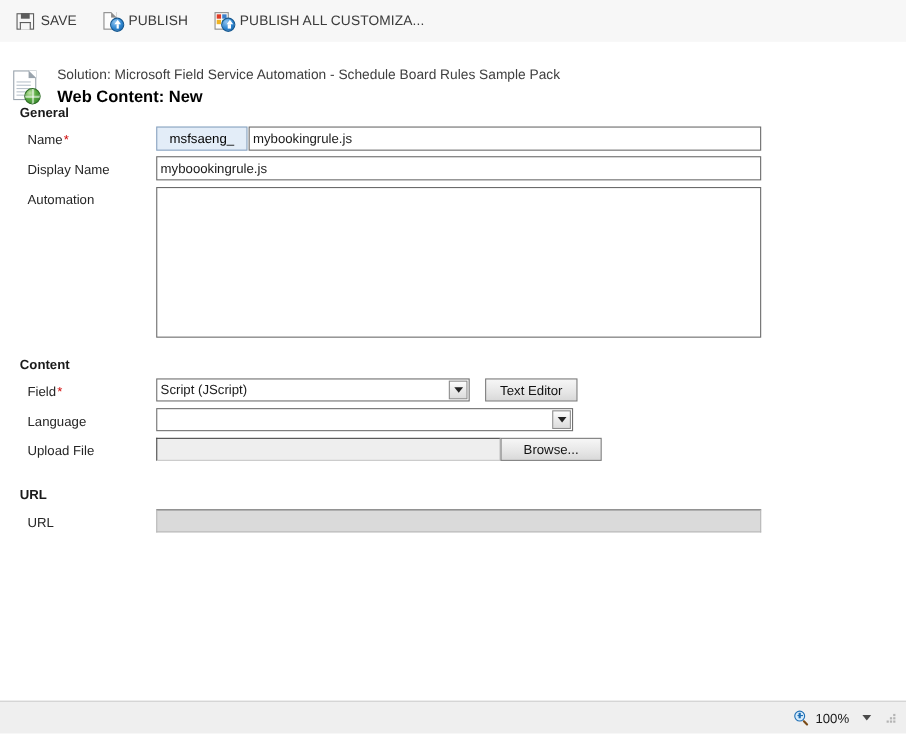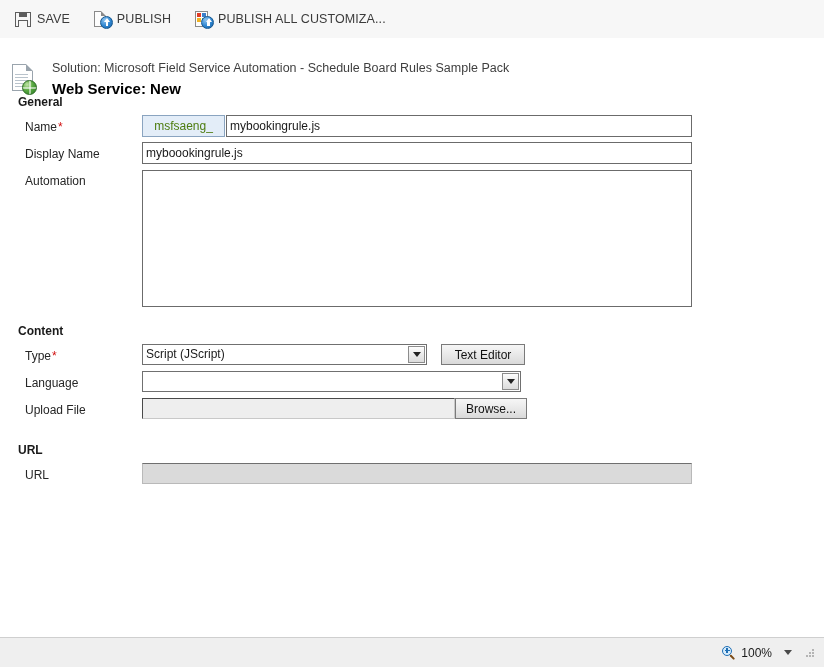--- a/index.html
+++ b/index.html
@@ -218,21 +218,21 @@
     padding: 0 3px;
     outline: none;
   }
   .txt.wide { width: 550px; }
 
   #name-prefix {
     width: 83px;
     height: 22px;
     border: 1px solid #8aa4c0;
     background: #e3edf8;
-    color: #4d7c0f;
+    color: #000000;
     font-size: 12px;
     text-align: center;
     line-height: 21px;
     box-sizing: border-box;
     margin-right: 1px;
     cursor: default;
   }
   #name-input { width: 466px; }
 
   #description-input {
@@ -298,21 +298,21 @@
     color: #111111;
     height: 21px;
     background: linear-gradient(#f6f6f6, #e6e6e6 60%, #d9d9d9);
     border: 1px solid #7a7a7a;
     box-sizing: border-box;
     padding: 0 10px;
     cursor: pointer;
     white-space: nowrap;
   }
   #text-editor-button { margin-left: 14px; width: 84px; padding: 0; }
-  #browse-button { width: 72px; height: 21px; padding: 0; margin-left: 0px; }
+  #browse-button { width: 92px; height: 21px; padding: 0; margin-left: 0px; }
 
   
   #upload-file-input {
     width: 313px;
     height: 21px;
     background: #eeeeee;
     border-top: 1.5px solid #4a4a4a;
     border-left: 1.5px solid #4a4a4a;
     border-right: 1px solid #c8c8c8;
     border-bottom: 1px solid #c8c8c8;
@@ -442,21 +442,21 @@
     <span class="doc"></span>
     <span class="line l1"></span>
       <span class="line l2"></span>
       <span class="line l3"></span>
     <span class="line l4"></span>
       <span class="line l5"></span>
     <span class="globe"></span>
   </div>
   <div id="header-texts">
     <div id="solution-line">Solution: Microsoft Field Service Automation - Schedule Board Rules Sample Pack</div>
-    <div id="record-title">Web Service: New</div>
+    <div id="record-title">Web Content: New</div>
   </div>
 </div>
 
 <div id="form-body">
 
   <div class="section-title">General</div>
 
   <div class="field-row">
     <div class="field-label">
       <span>Name</span><span class="req">*</span>
@@ -480,21 +480,21 @@
       <textarea id="description-input" style=""></textarea>
     </div>
   </div>
 
   <div class="spacer-sm"></div>
 
   <div class="section-title">Content</div>
 
   <div class="field-row">
     <div class="field-label">
-      <span>Type</span><span class="req">*</span>
+      <span>Field</span><span class="req">*</span>
     </div>
     <div class="field-control">
       <div class="sel-wrap" id="type-select">
         <span class="sel-text">Script (JScript)</span>
         <span class="sel-btn">
             <i class="chev"></i>
           </span>
       </div>
       <button class="pushbtn" id="text-editor-button">Text Editor</button>
     </div>

